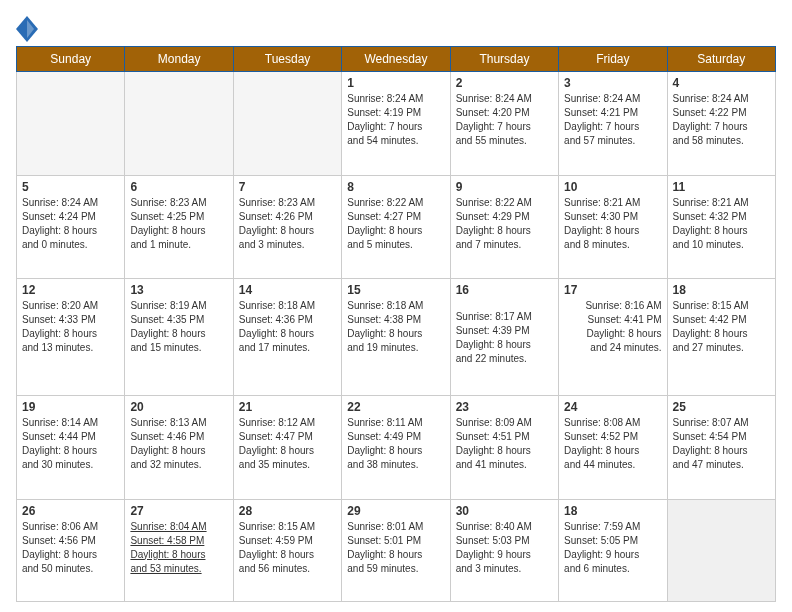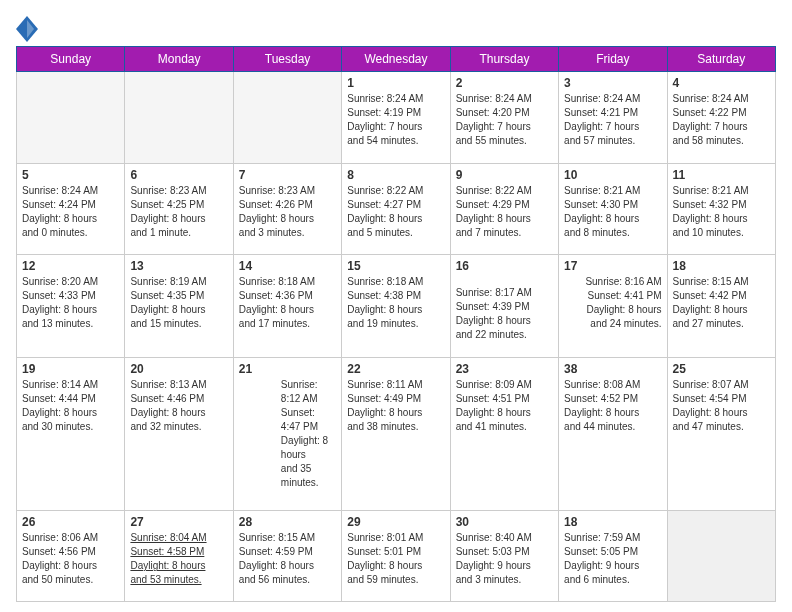--- a/index.html
+++ b/index.html
@@ -56,21 +56,21 @@
       color: #555;
     }
     .calendar {
       flex: 1;
       border: 1px solid #ccc;
       border-collapse: collapse;
       width: 100%;
       table-layout: fixed;
     }
     .calendar th {
-      background: #a21caf;
+      background: #a16207;
       color: #fff;
       font-size: 12px;
       padding: 5px 4px;
       text-align: center;
       border: 1px solid #1a5ca0;
       font-weight: normal;
     }
     .calendar td {
       border: 1px solid #ccc;
       vertical-align: top;
@@ -284,41 +284,41 @@
           </td>
           <td>
             <div class="day-num">20</div>
             <div class="day-info" style="white-space: pre-line;">Sunrise: 8:13 AM
 Sunset: 4:46 PM
 Daylight: 8 hours
 and 32 minutes.</div>
           </td>
           <td>
             <div class="day-num">21</div>
-            <div class="day-info" style="white-space: pre-line; margin-left: 42px;">Sunrise: 8:12 AM
+            <div class="day-info" style="white-space: pre-line;">Sunrise: 8:12 AM
 Sunset: 4:47 PM
 Daylight: 8 hours
 and 35 minutes.</div>
           </td>
           <td>
             <div class="day-num">22</div>
             <div class="day-info" style="white-space: pre-line;">Sunrise: 8:11 AM
 Sunset: 4:49 PM
 Daylight: 8 hours
 and 38 minutes.</div>
           </td>
           <td>
             <div class="day-num">23</div>
             <div class="day-info" style="white-space: pre-line;">Sunrise: 8:09 AM
 Sunset: 4:51 PM
 Daylight: 8 hours
 and 41 minutes.</div>
           </td>
           <td>
-            <div class="day-num">38</div>
+            <div class="day-num">24</div>
             <div class="day-info" style="white-space: pre-line;">Sunrise: 8:08 AM
 Sunset: 4:52 PM
 Daylight: 8 hours
 and 44 minutes.</div>
           </td>
           <td>
             <div class="day-num">25</div>
             <div class="day-info" style="white-space: pre-line;">Sunrise: 8:07 AM
 Sunset: 4:54 PM
 Daylight: 8 hours

